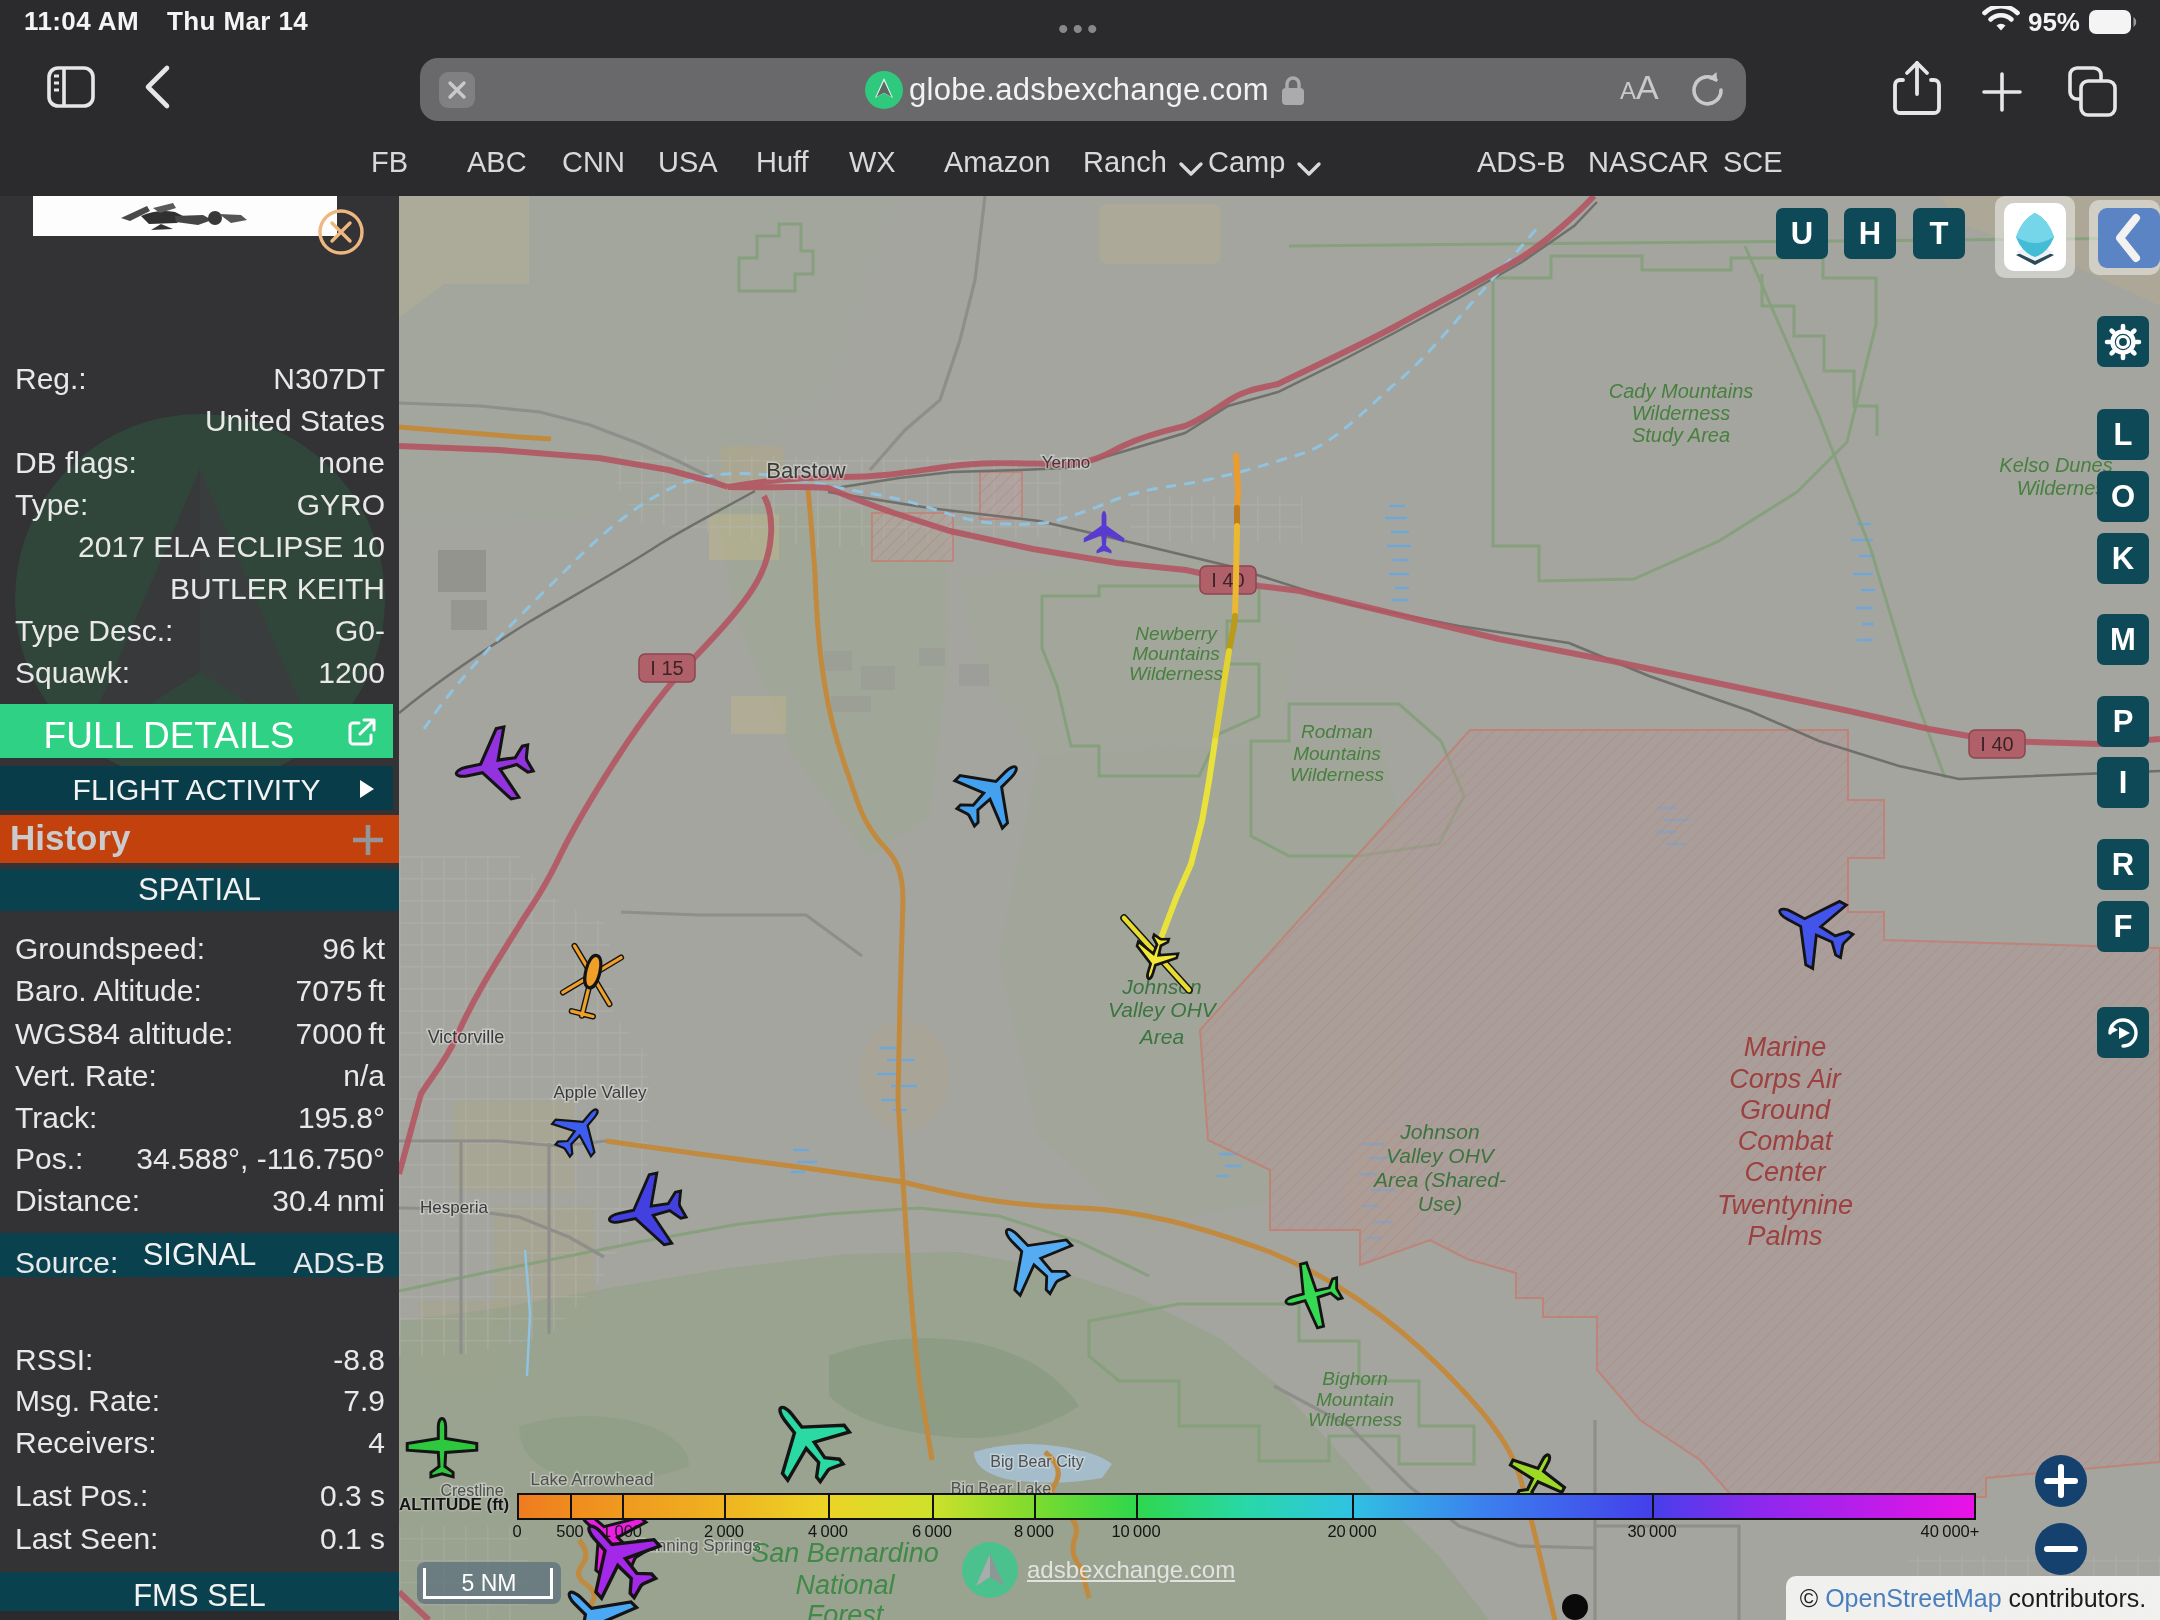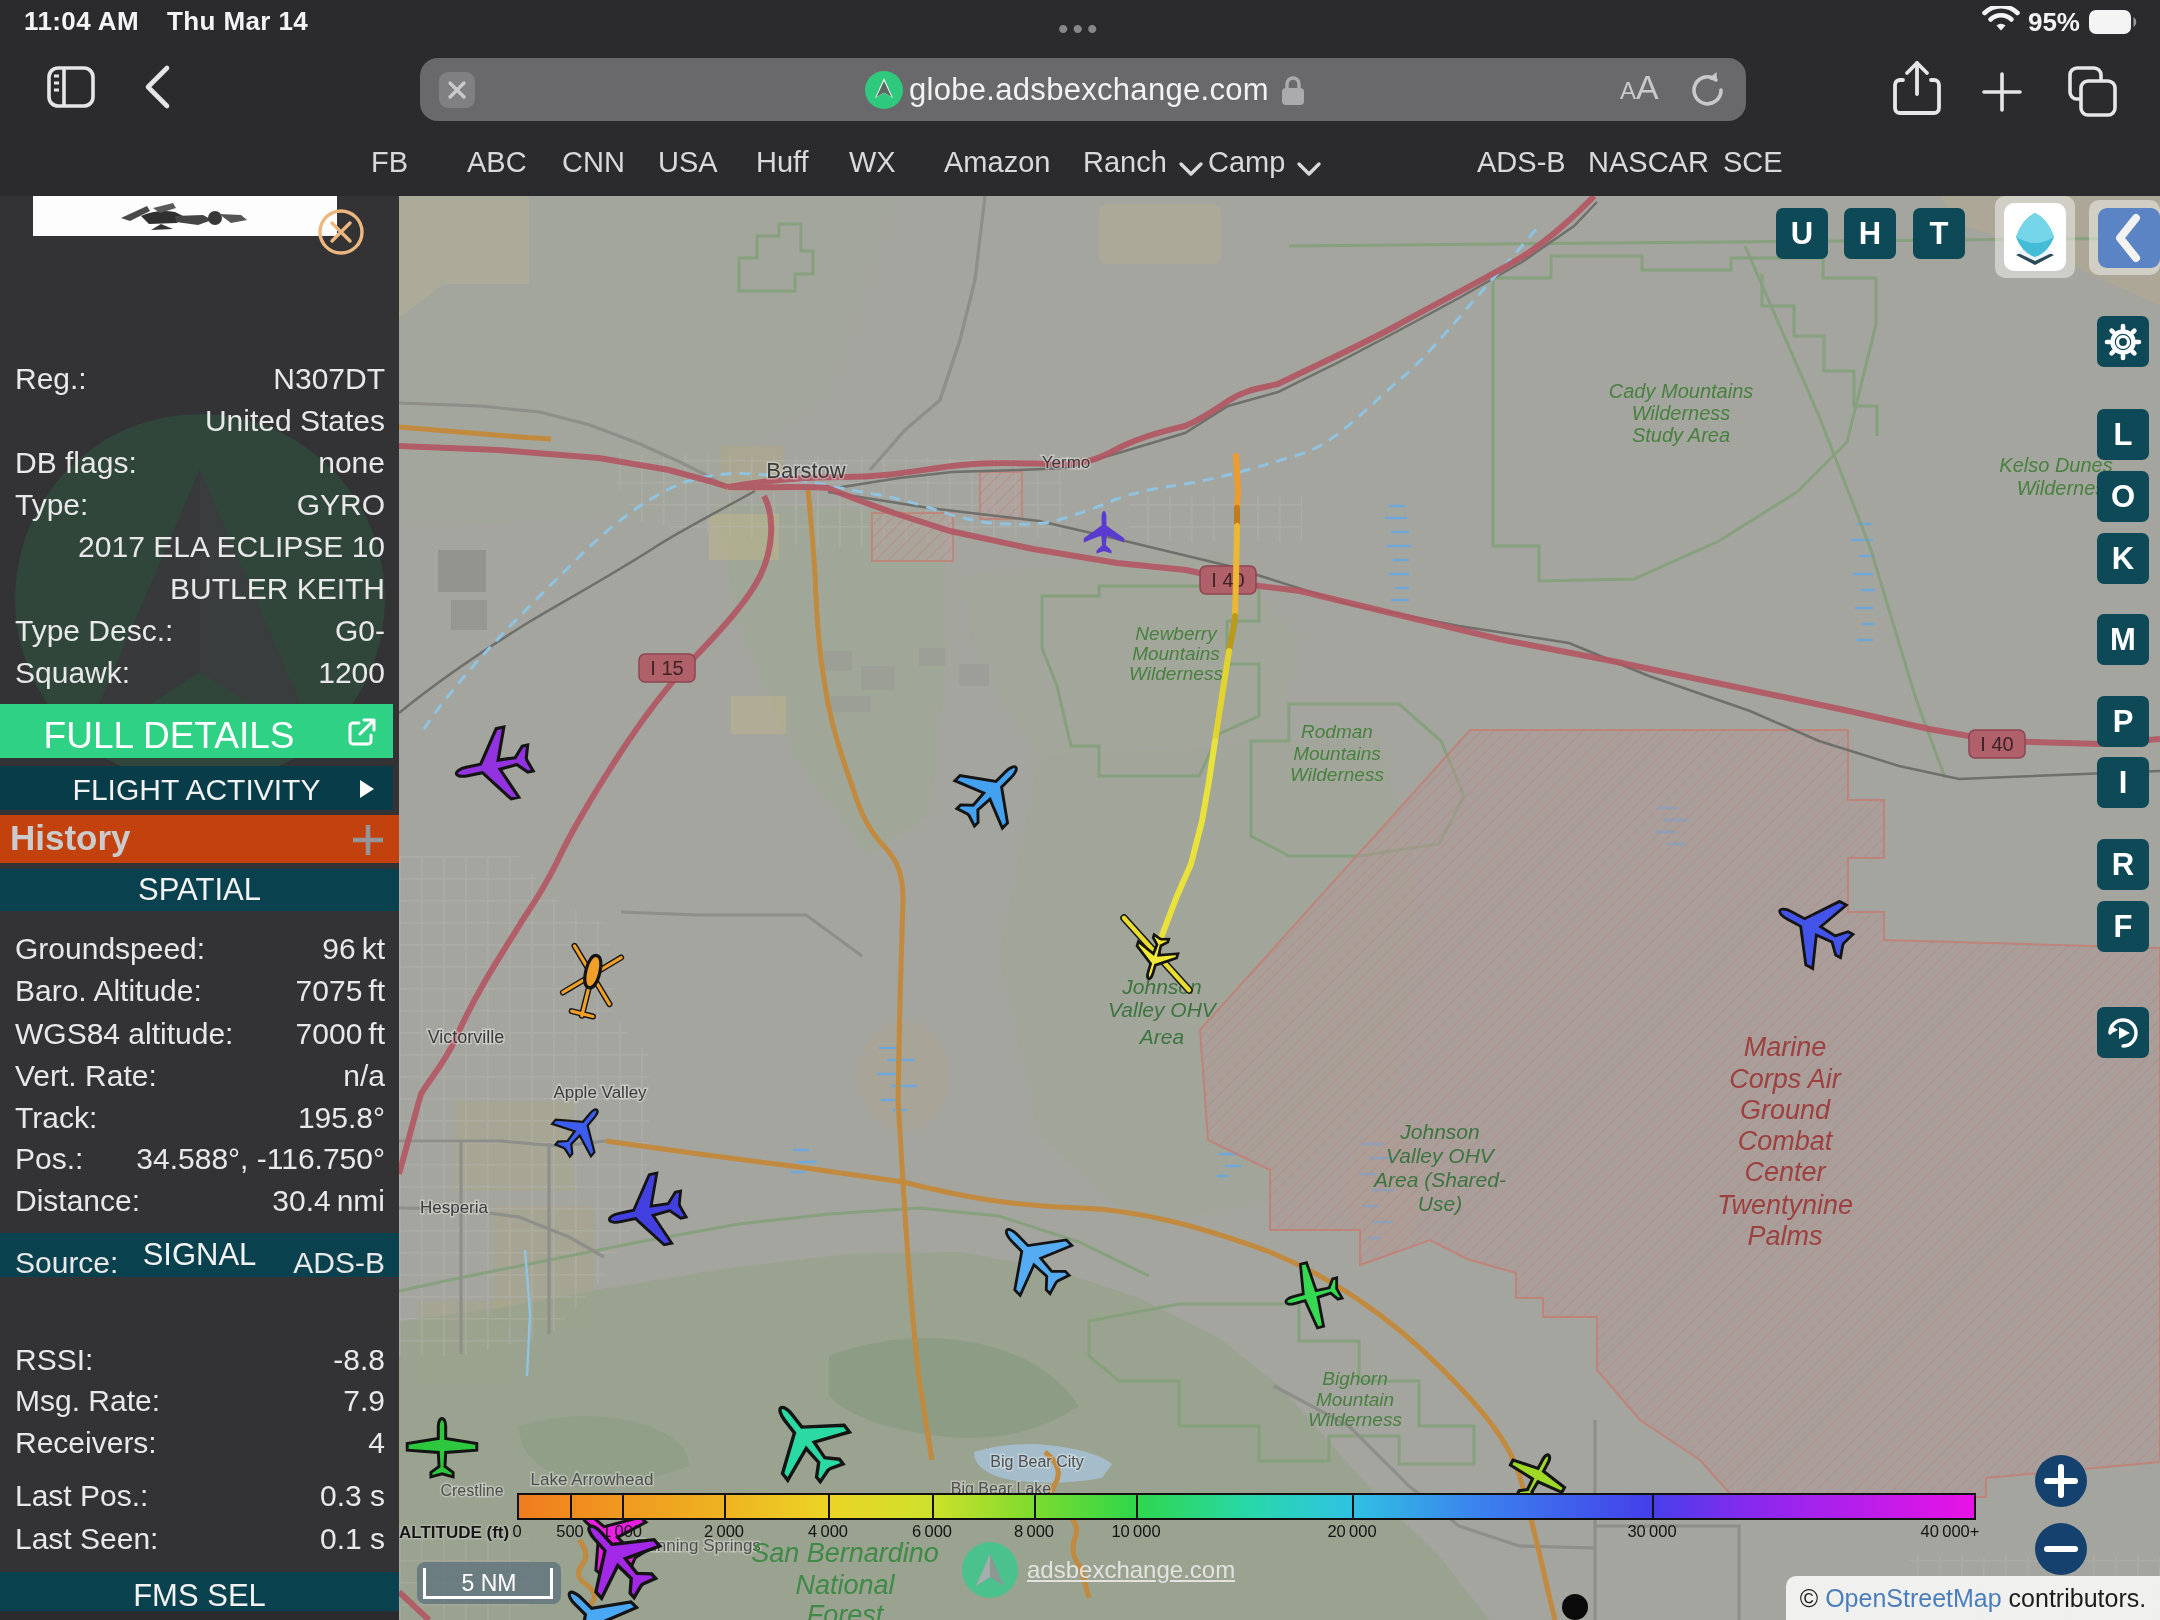--- a/index.html
+++ b/index.html
@@ -532,21 +532,21 @@
         </svg></div>
 <div class="zbtn" style="left:1636px;top:1327px;"><svg width="52" height="52" viewBox="0 0 52 52">
           <path d="M12 26 H40" stroke="#fff" stroke-width="6" stroke-linecap="round"></path>
         </svg></div>
 <div class="abs" style="left:563px;top:1346px;width:56px;height:56px;border-radius:50%;background:rgba(61,200,142,.85);">
 <svg width="56" height="56" viewBox="0 0 56 56">
           <path d="M28 12 L42 44 L28 35 L14 44 Z" fill="#8d9793"></path>
           <path d="M28 12 L28 35 L14 44 Z" fill="#a5aeaa"></path>
         </svg></div>
 <div class="abs" style="left:628px;top:1360px;font-size:24px;color:rgba(238,238,238,.85);text-decoration:underline;">adsbexchange.com</div>
-<div class="abs" style="left:0px;top:1299px;font-size:17px;font-weight:bold;color:#151515;text-shadow:0 0 3px rgba(255,255,255,.7);margin-top:28px;">ALTITUDE (ft)</div>
+<div class="abs" style="left:0px;top:1299px;font-size:17px;font-weight:bold;color:#151515;text-shadow:0 0 3px rgba(255,255,255,.7);">ALTITUDE (ft)</div>
 <div class="abs" style="left:118px;top:1297px;width:1459px;height:27px;border:2px solid #111;background:linear-gradient(to right,#ef7c20 0%,#f08b1e 3.5%,#f0991f 7%,#efb320 14%,#ecd426 21.2%,#cfe12b 28.3%,#7edb2d 35.3%,#2fd74b 42.3%,#28d8a8 50%,#30c3e2 57%,#3b82ee 66%,#4440ea 77.7%,#8b28ee 85%,#ea12e6 100%);">
 <div class="abs" style="left:51px;top:0;width:2px;height:23px;background:#111;"></div>
 <div class="abs" style="left:103px;top:0;width:2px;height:23px;background:#111;"></div>
 <div class="abs" style="left:205px;top:0;width:2px;height:23px;background:#111;"></div>
 <div class="abs" style="left:309px;top:0;width:2px;height:23px;background:#111;"></div>
 <div class="abs" style="left:413px;top:0;width:2px;height:23px;background:#111;"></div>
 <div class="abs" style="left:515px;top:0;width:2px;height:23px;background:#111;"></div>
 <div class="abs" style="left:617px;top:0;width:2px;height:23px;background:#111;"></div>
 <div class="abs" style="left:833px;top:0;width:2px;height:23px;background:#111;"></div>
 <div class="abs" style="left:1133px;top:0;width:2px;height:23px;background:#111;"></div>

